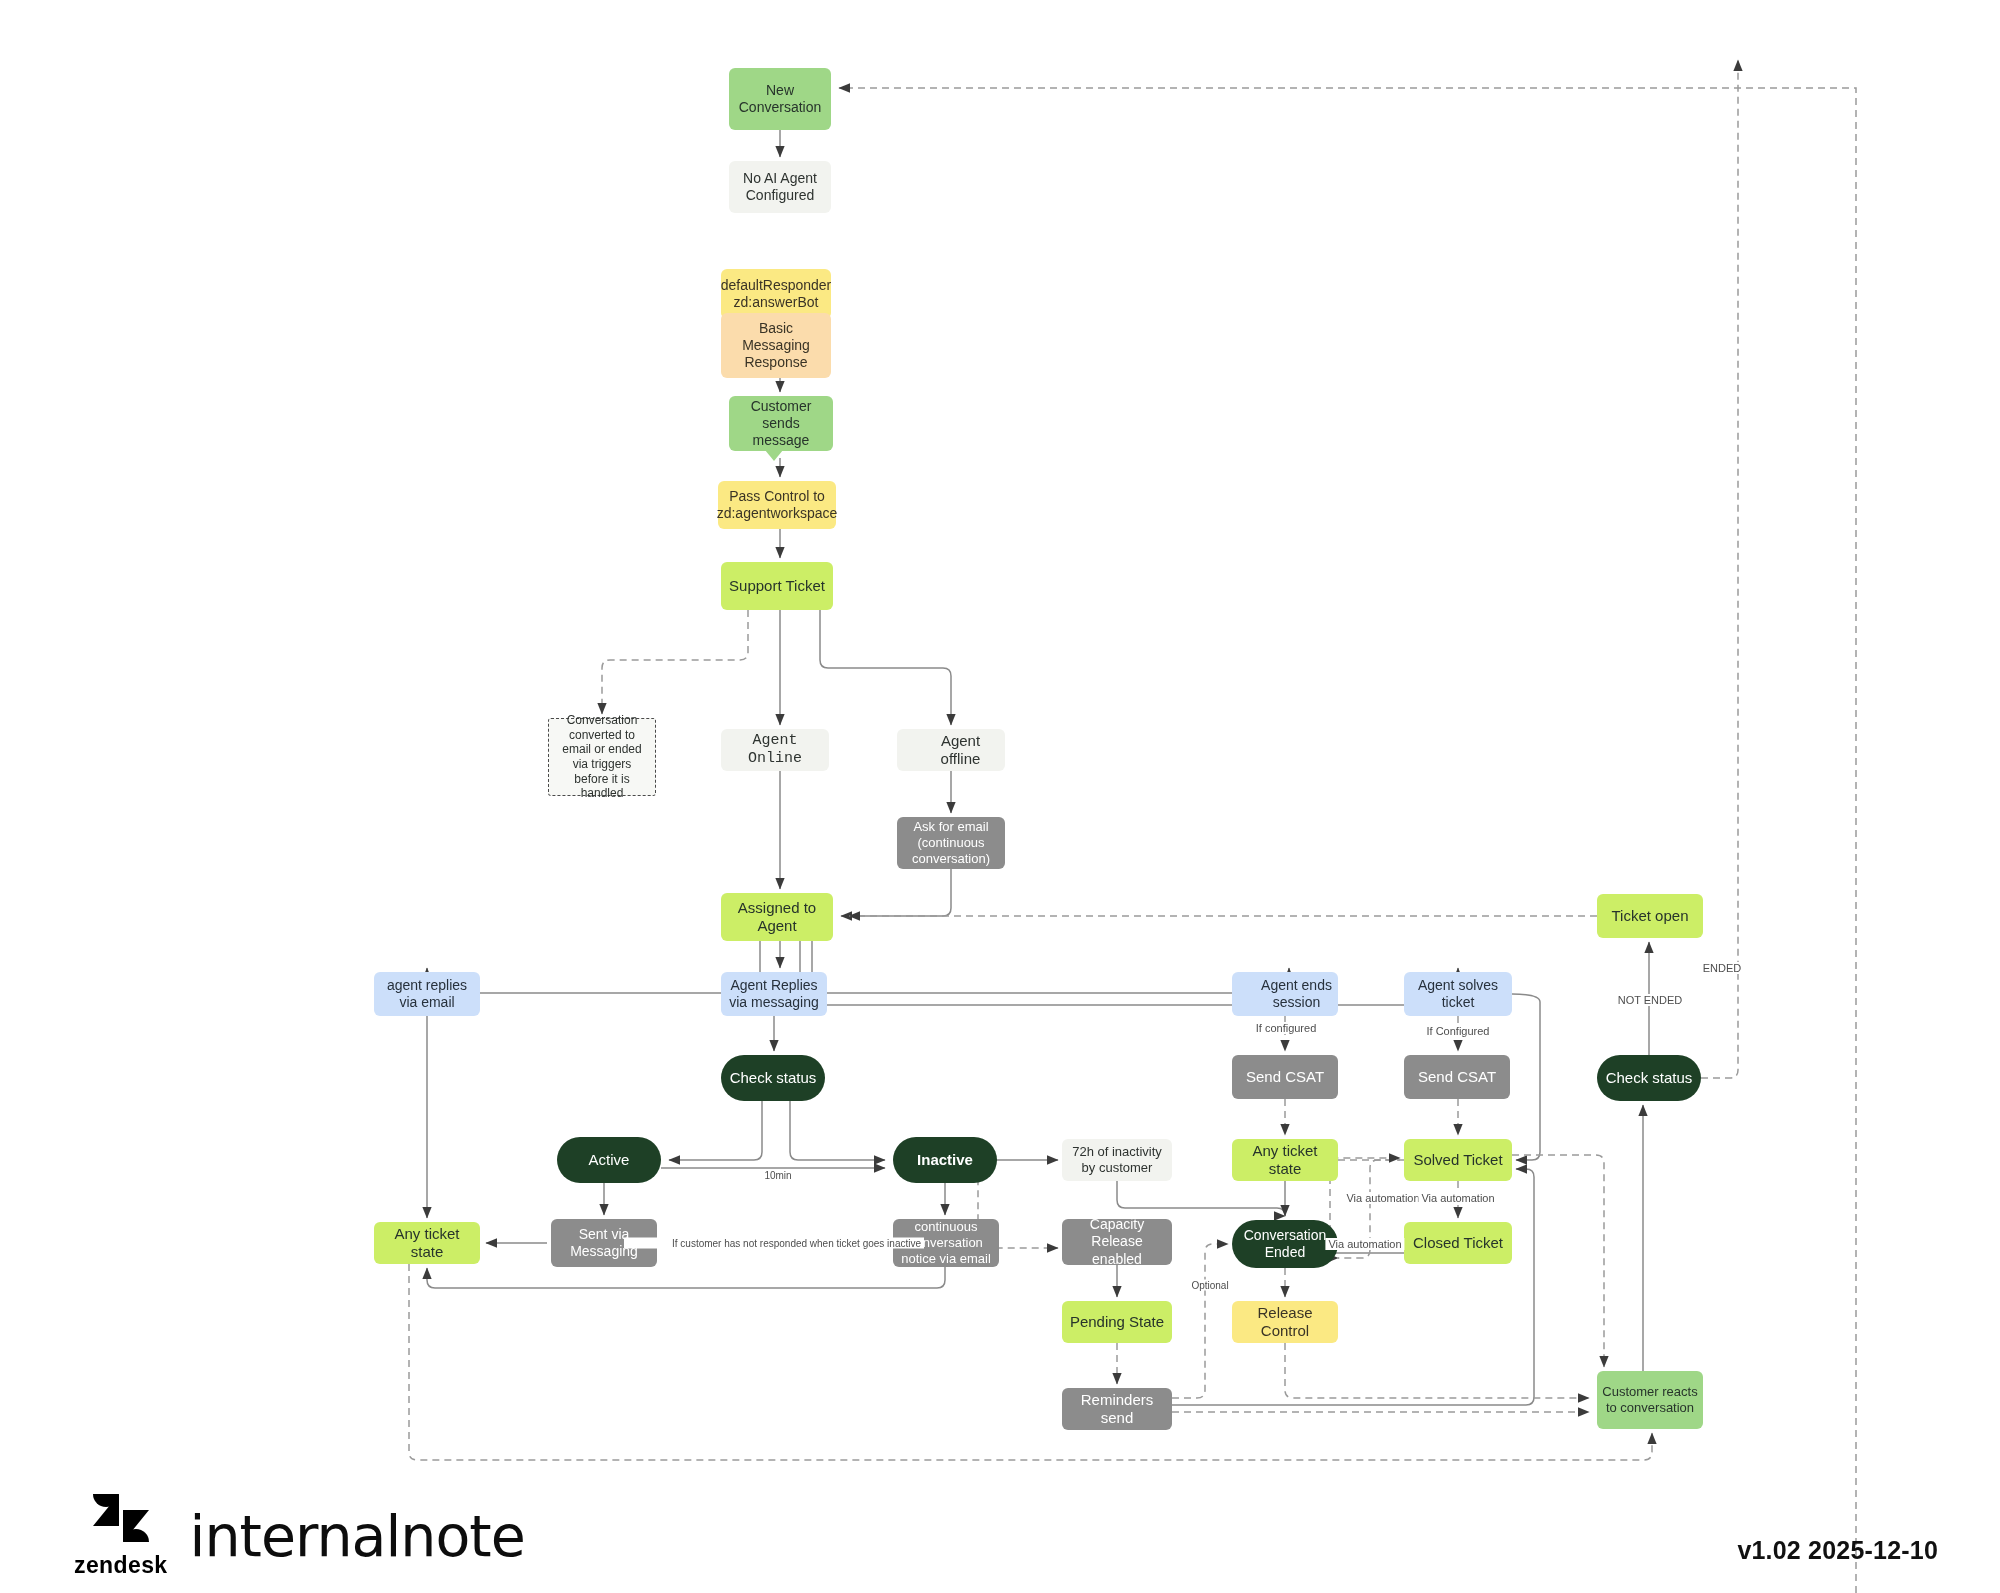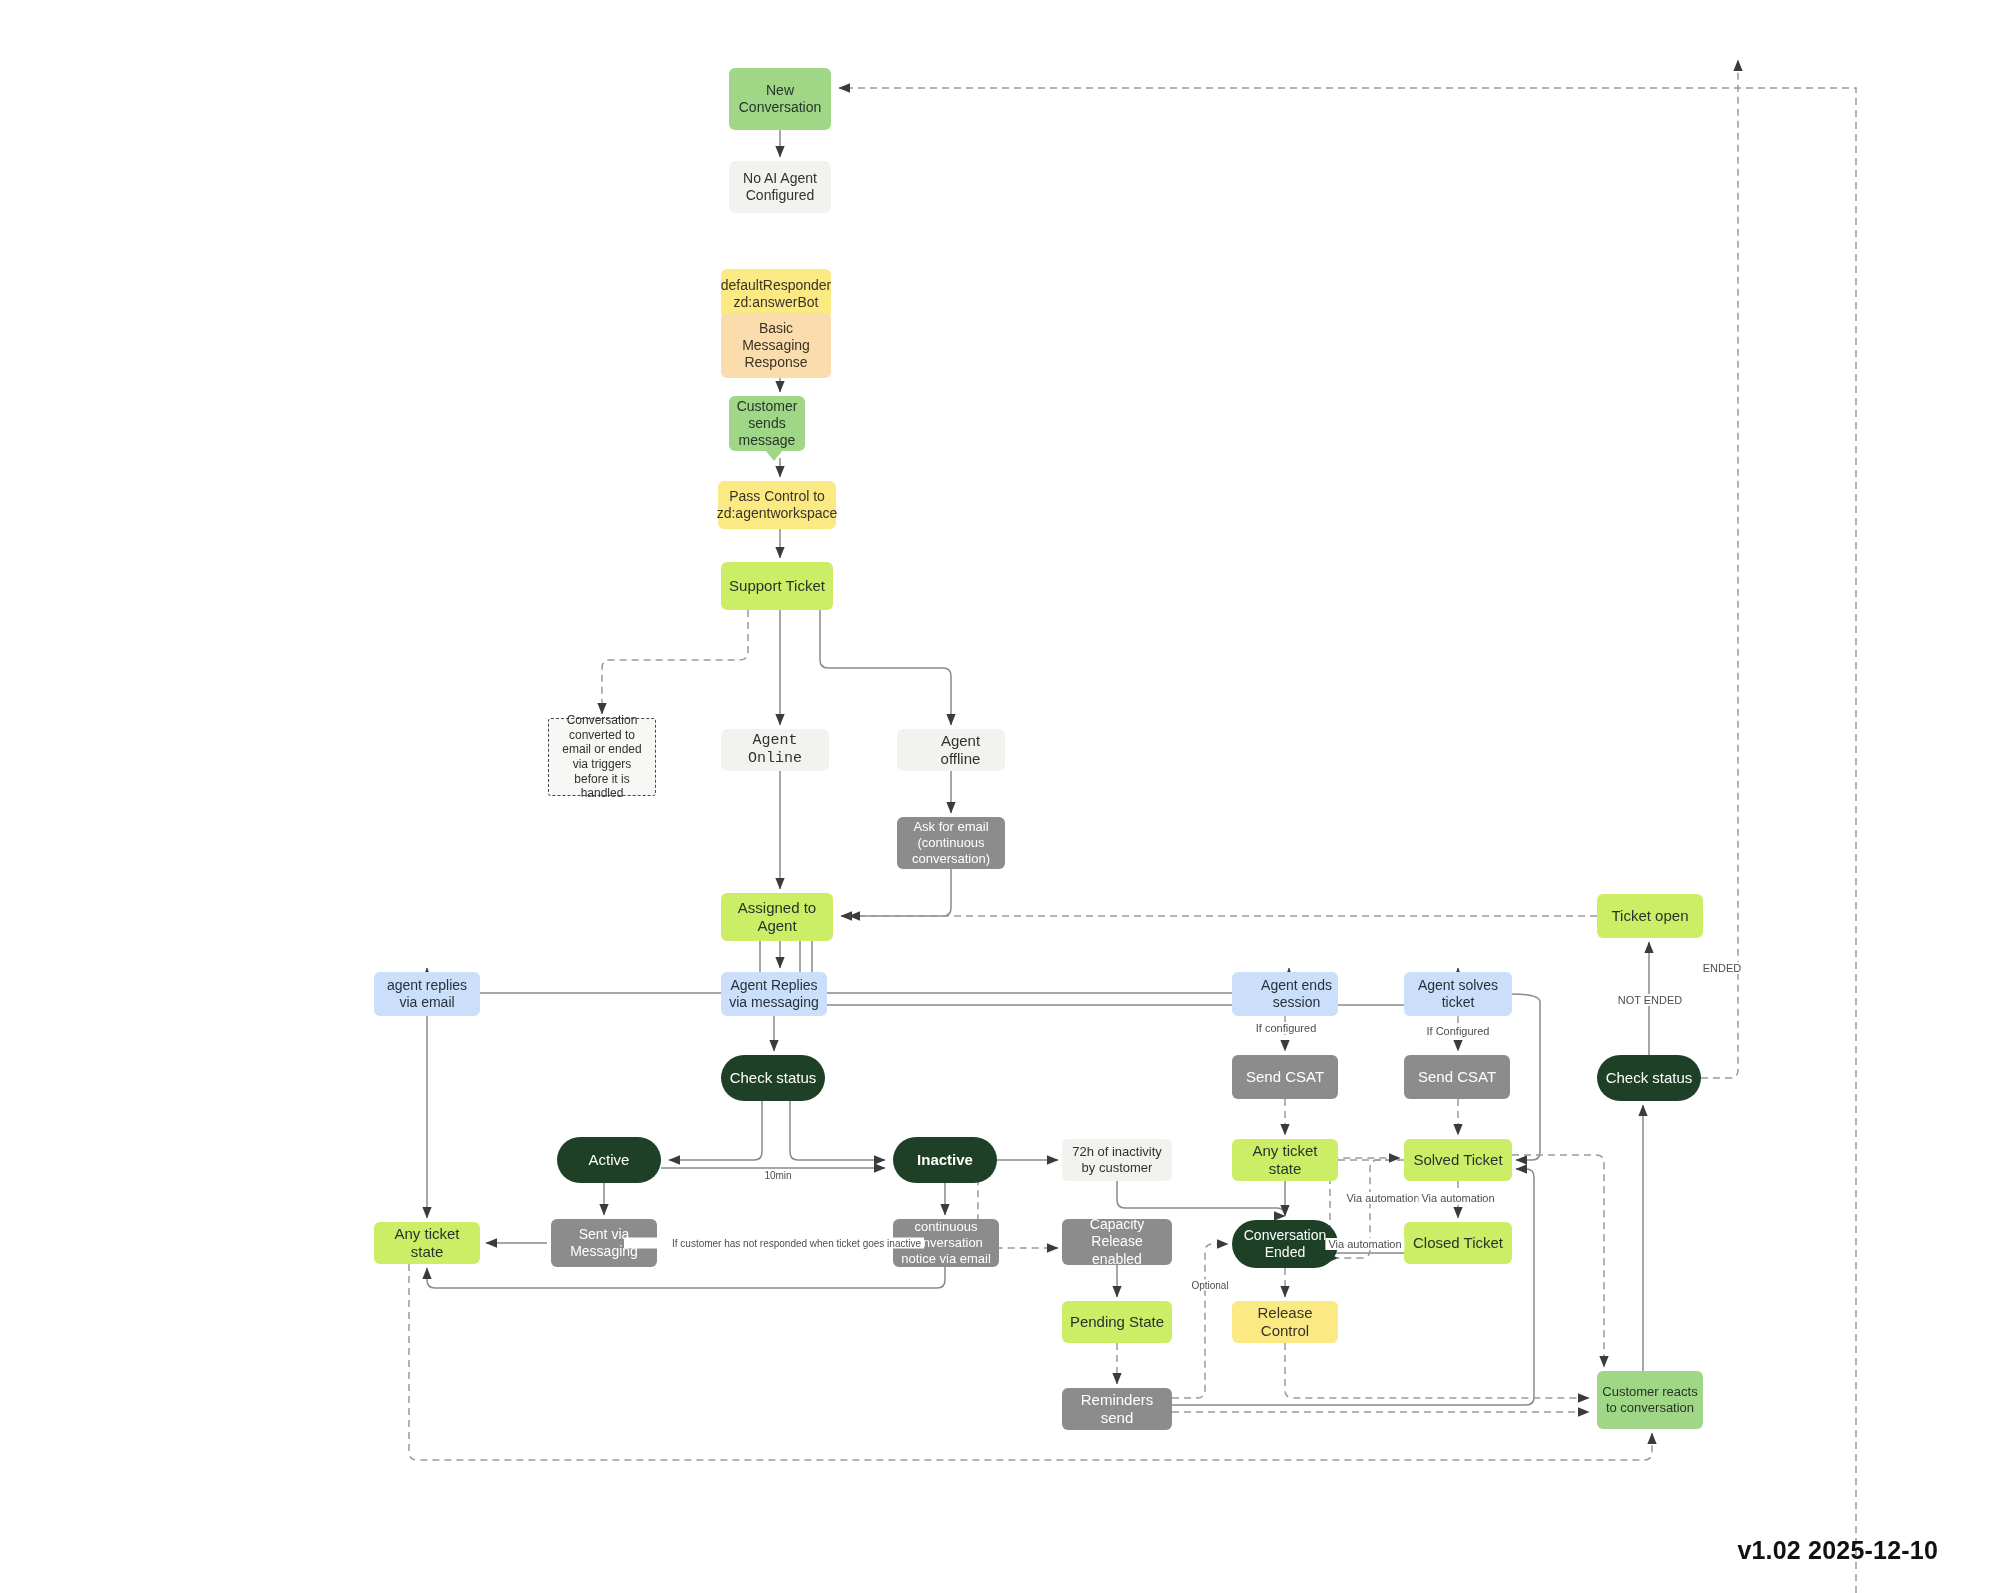--- a/index.html
+++ b/index.html
@@ -145,21 +145,21 @@
       <path d="M1344,1244 L1398,1244"></path>
     </g>
   </svg>
 
   <div class="node n-green" style="left:729px;top:68px;width:102px;height:62px;font-size:14px;">New Conversation</div>
   <div class="node n-grey" style="left:729px;top:161px;width:102px;height:52px;font-size:14px;">No AI Agent Configured</div>
   <div class="node n-yellow" style="left:721px;top:235px;width:110px;height:50px;font-size:14px;margin-top:34px;">defaultResponder zd:answerBot</div>
   <div class="node n-orange" style="left:721px;top:313px;width:110px;height:65px;font-size:14px;">Basic Messaging Response</div>
 
   <div style="position:absolute;left:729px;top:396px;width:92px;height:55px;">
-    <div class="node n-green" style="left:0;top:0;width:76px;height:55px;font-size:14px;">Customer sends message</div>
+    <div class="node n-green" style="left:0;top:0;width:104px;height:55px;font-size:14px;">Customer sends message</div>
     <div class="tail" style="left:36px;top:54px;border-top:11px solid #9fd787;"></div>
   </div>
 
   <div class="node n-yellow" style="left:718px;top:481px;width:118px;height:48px;font-size:14px;">Pass Control to zd:agentworkspace</div>
   <div class="node n-lime" style="left:721px;top:562px;width:112px;height:48px;font-size:15px;">Support Ticket</div>
   <div class="node n-dashed" style="left:548px;top:718px;width:108px;height:78px;font-size:12px;">Conversation converted to email or ended via triggers before it is handled</div>
   <div class="node n-grey" style="left:721px;top:729px;width:108px;height:42px;font-size:15px;font-family:Liberation Mono, monospace;">Agent Online</div>
   <div class="node n-grey" style="left:897px;top:729px;width:108px;height:42px;font-size:15px;padding-left:24px;">Agent offline</div>
   <div class="node n-dgrey" style="left:897px;top:817px;width:108px;height:52px;font-size:13px;">Ask for email (continuous conversation)</div>
   <div class="node n-lime" style="left:721px;top:893px;width:112px;height:48px;font-size:15px;">Assigned to Agent</div>
@@ -197,15 +197,27 @@
   <div class="edge-label" style="left:1650px;top:1000px;font-size:11px;">NOT ENDED</div>
   <div class="edge-label" style="left:778px;top:1175px;font-size:10px;">10min</div>
   <div class="edge-label" style="left:1286px;top:1028px;font-size:11px;">If configured</div>
   <div class="edge-label" style="left:1458px;top:1031px;font-size:11px;">If Configured</div>
   <div class="edge-label" style="left:774px;top:1243px;font-size:10px;padding-left:48px;">If customer has not responded when ticket goes inactive</div>
   <div class="edge-label" style="left:1383px;top:1198px;font-size:11px;">Via automation</div>
   <div class="edge-label" style="left:1458px;top:1198px;font-size:11px;">Via automation</div>
   <div class="edge-label" style="left:1365px;top:1244px;font-size:11px;">Via automation</div>
   <div class="edge-label" style="left:1210px;top:1285px;font-size:10px;">Optional</div>
 
+  <div id="footer-logo">
+    <div style="display:flex;flex-direction:column;align-items:center;">
+      <svg width="64" height="64" viewBox="0 0 64 64">
+        <path d="M30,8 L30,40 L4,40 Z" fill="#000"></path>
+        <path d="M4,8 L30,8 A13,13 0 0 1 17,21 A13,13 0 0 1 4,8 Z" fill="#000"></path>
+        <path d="M34,56 L34,24 L60,24 Z" fill="#000"></path>
+        <path d="M60,56 L34,56 A13,13 0 0 1 47,43 A13,13 0 0 1 60,56 Z" fill="#000"></path>
+      </svg>
+      <div class="zd-word">zendesk</div>
+    </div>
+    <div id="note-word">internalnote</div>
+  </div>
 
   <div id="version">v1.02 2025-12-10</div>
 </div>
 
 </body></html>

